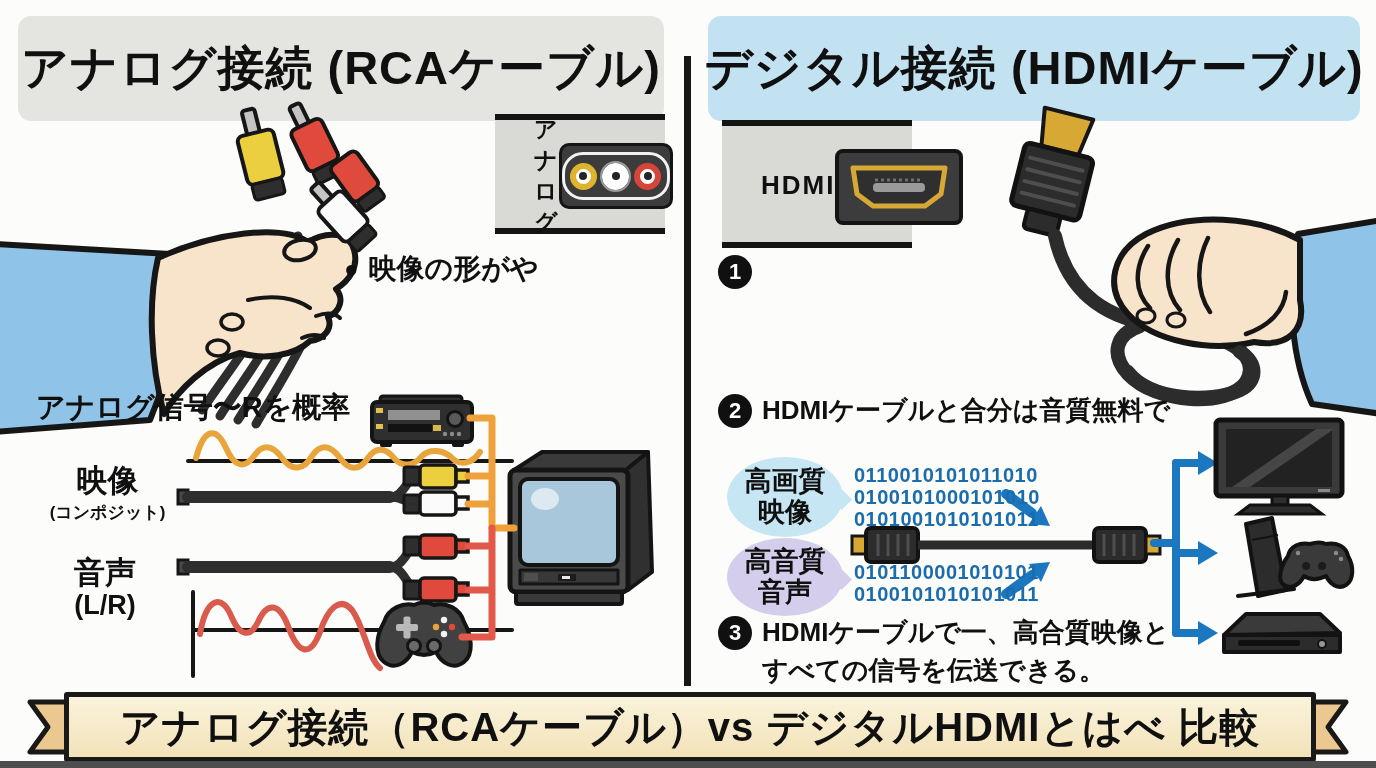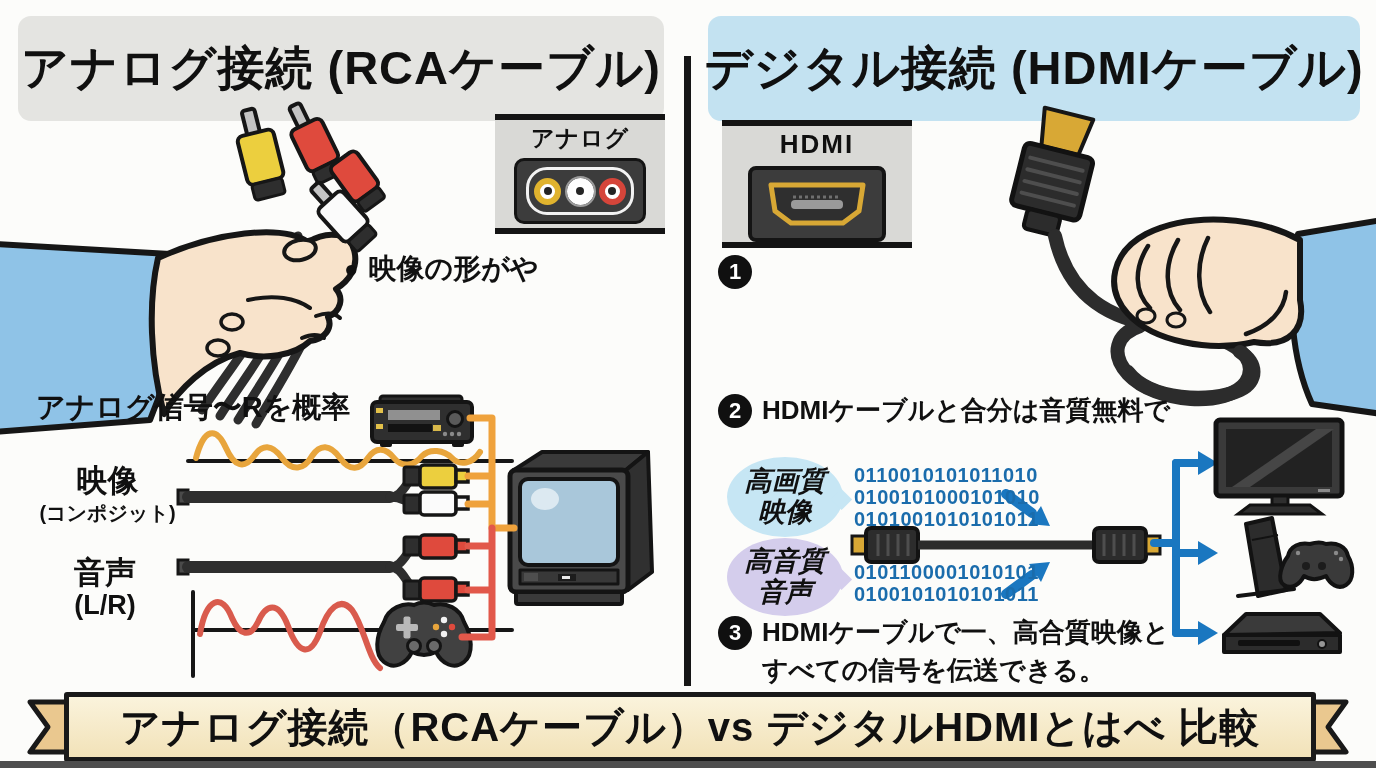--- a/index.html
+++ b/index.html
@@ -16,21 +16,21 @@
     display:flex;align-items:center;justify-content:center;
     font-size:47px;font-weight:800;letter-spacing:1px;white-space:nowrap;
   }
   .title-left{left:18px;top:16px;width:646px;background:#e4e4e1;}
   .title-right{left:708px;top:16px;width:652px;background:#c3e2f1;}
   .divider{left:684px;top:56px;width:7px;height:630px;background:#161616;}
   
   .port-panel{
     position:absolute;background:#d9d9d6;
     border-top:6px solid #141414;border-bottom:6px solid #141414;
-    display:flex;flex-direction:column;align-items:center;box-sizing:border-box;
+    display:flex;flex-direction:row;align-items:center;box-sizing:border-box;padding-left:39px;
   }
   .port-label{font-size:23px;font-weight:800;margin-top:3px;letter-spacing:1px;}
   .port-label.hdmi{font-size:26px;letter-spacing:2px;}
   .analog-port{
     width:126px;height:60px;background:#3c3c3c;border:3px solid #141414;border-radius:10px;
     display:flex;align-items:center;justify-content:center;margin-top:4px;
   }
   .analog-inner{
     width:102px;height:42px;border:3.5px solid #f2f2f2;border-radius:21px;
     display:flex;align-items:center;justify-content:space-evenly;
@@ -44,33 +44,33 @@
   .hdmi-port{
     width:130px;height:68px;background:#3c3c3c;border:4px solid #141414;border-radius:8px;
     display:flex;align-items:center;justify-content:center;margin-top:6px;
   }
   
   .bullet{left:344px;top:250px;display:flex;gap:10px;font-size:28px;font-weight:800;line-height:38px;}
   .bullet .mark{font-size:24px;line-height:38px;}
   .caption{left:36px;top:388px;font-size:29px;font-weight:800;white-space:nowrap;}
   .sig-label{position:absolute;text-align:center;font-weight:800;}
   .sig-main{font-size:31px;line-height:34px;}
-  .sig-sub{font-size:20px;line-height:30px;font-weight:800;}
+  .sig-sub{font-size:17px;line-height:30px;font-weight:800;}
   .sig-sub.lr{font-size:27px;}
   
   .step{position:absolute;display:flex;gap:10px;}
   .badge{
     flex:0 0 34px;width:34px;height:34px;border-radius:50%;background:#101010;color:#fff;
     font-size:22px;font-weight:800;display:flex;align-items:center;justify-content:center;margin-top:3px;
   }
   .slines{font-size:26px;font-weight:800;line-height:38px;white-space:nowrap;}
   
   .bubble{
     position:absolute;border-radius:50%;display:flex;flex-direction:column;
-    align-items:center;justify-content:center;font-size:27px;font-weight:800;line-height:31px;font-style:italic;
+    align-items:center;justify-content:center;font-size:27px;font-weight:800;line-height:31px;
   }
   .bubble.video{background:#c6e6f4;}
   .bubble.audio{background:#d4cdec;}
   .bubble::after{
     content:"";position:absolute;right:-6px;top:44%;width:15px;height:15px;
     background:inherit;transform:rotate(45deg);
   }
   
   .bin{position:absolute;color:#1a6cac;font-size:20px;font-weight:800;line-height:22px;
     letter-spacing:0.5px;white-space:nowrap;}

